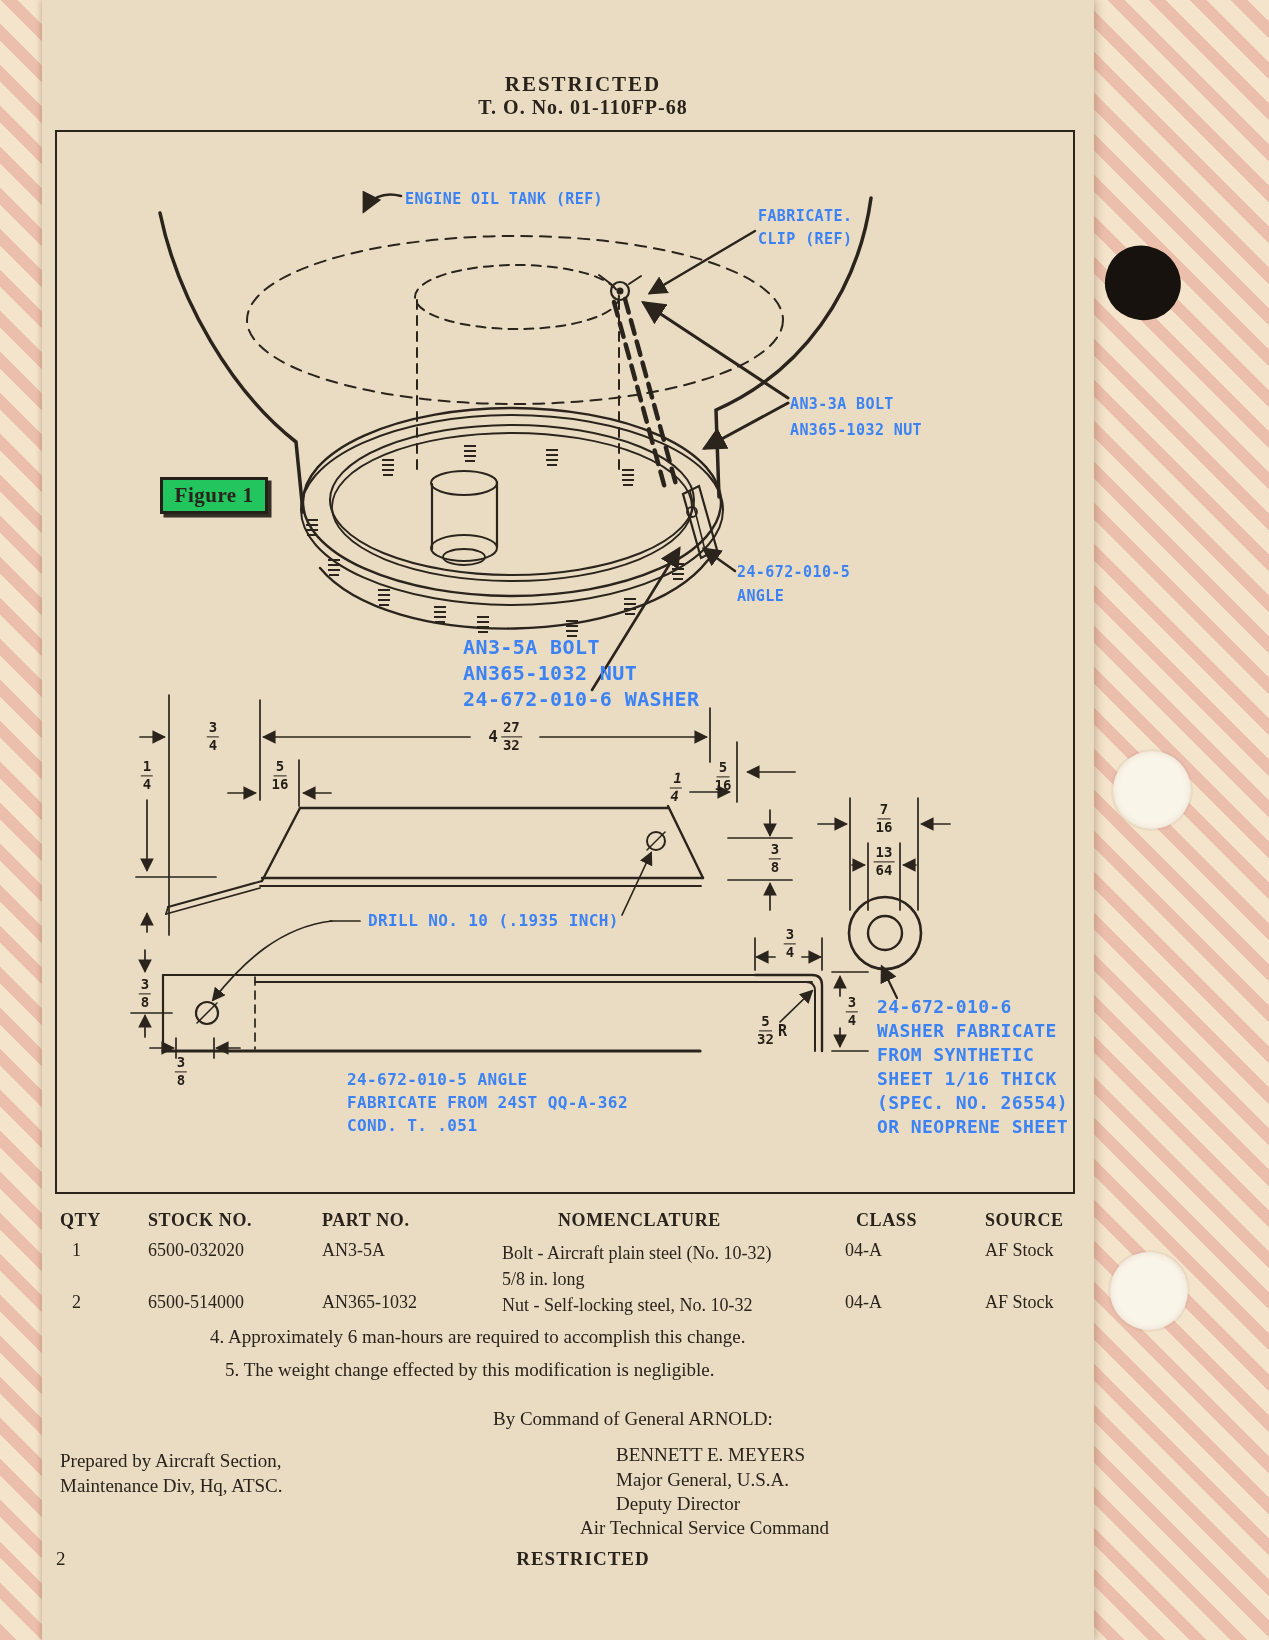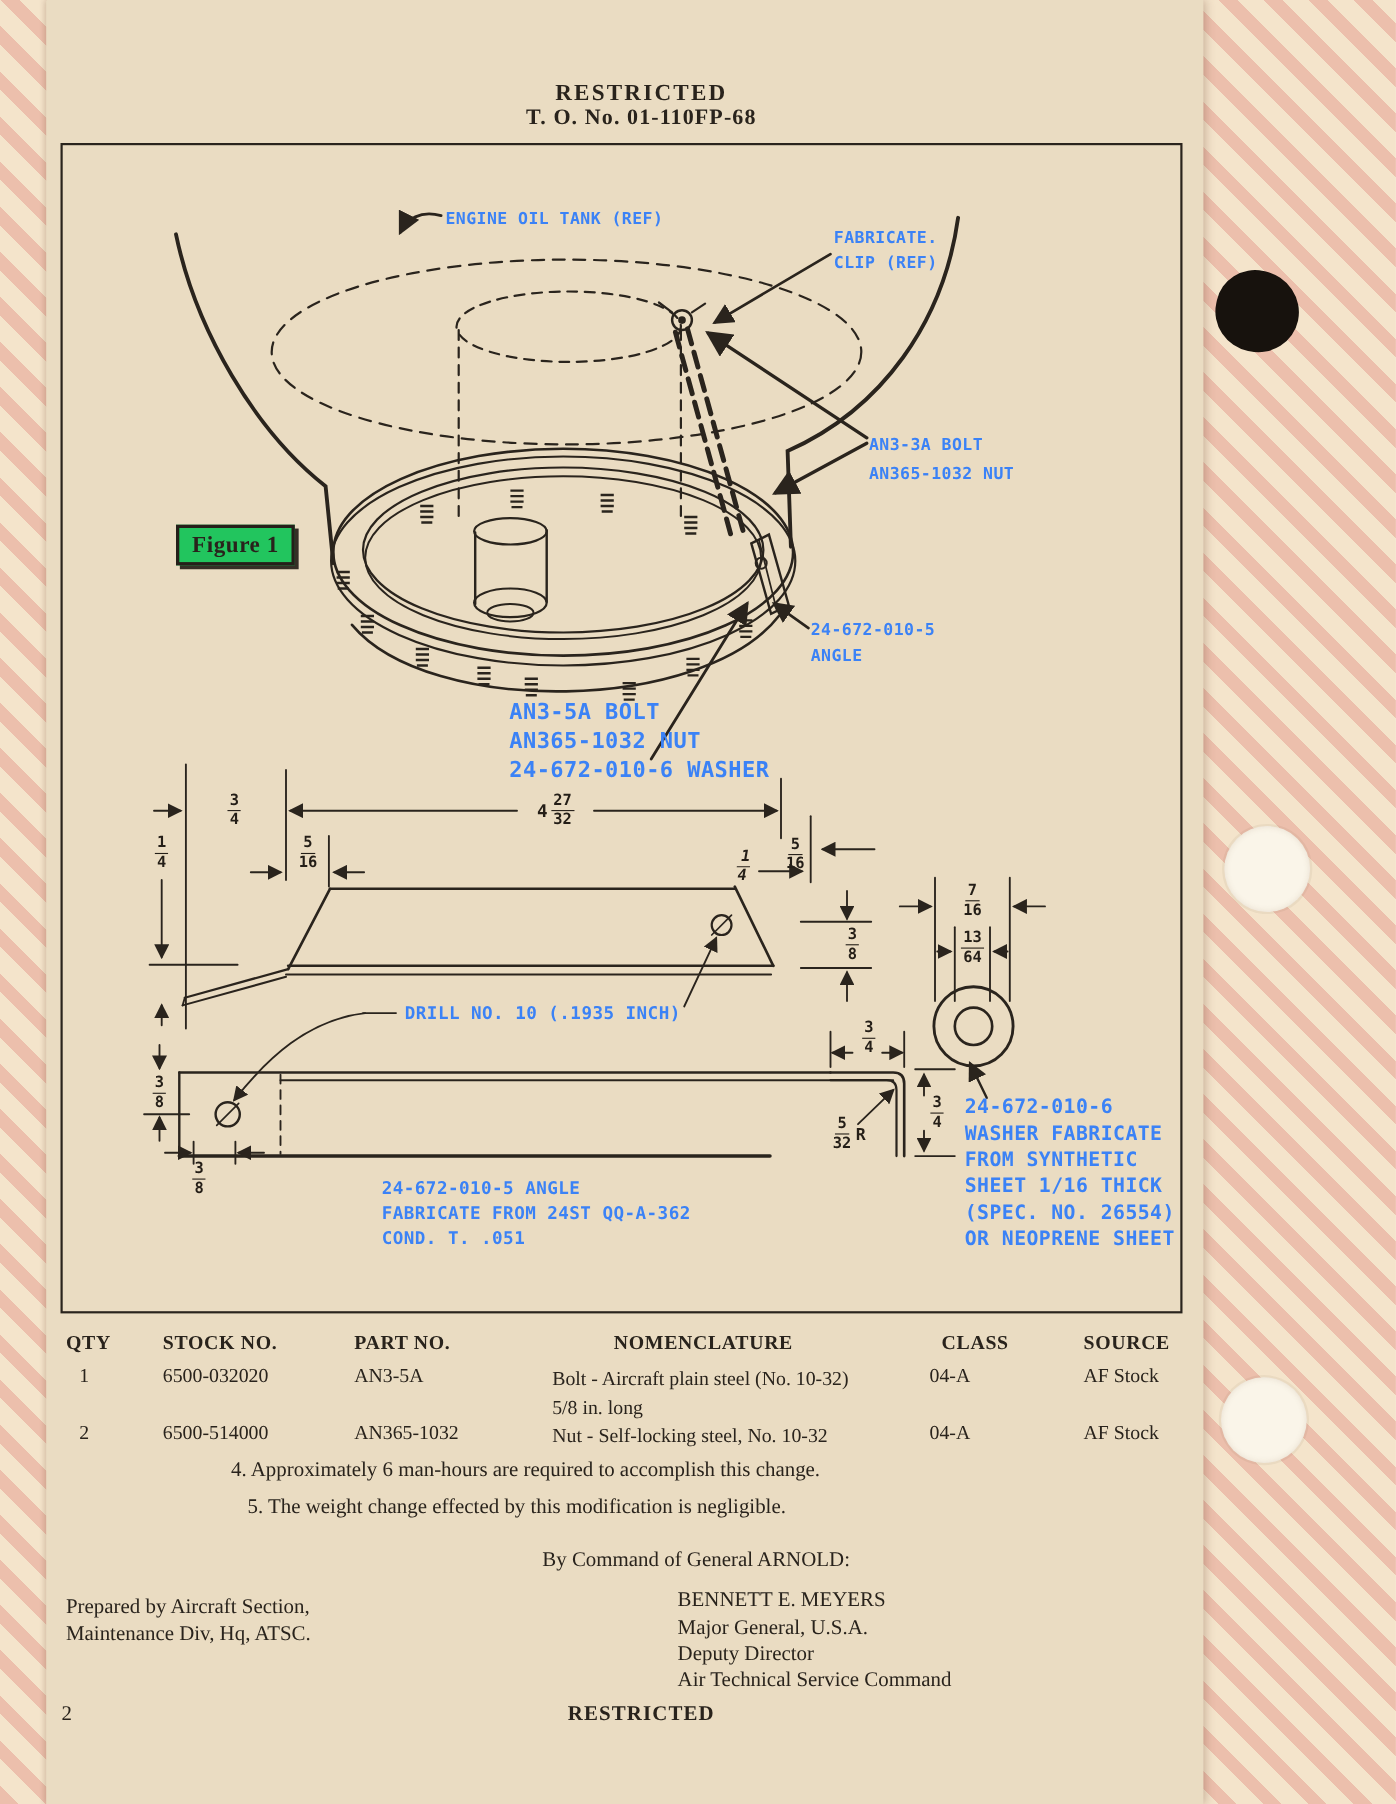--- a/index.html
+++ b/index.html
@@ -324,20 +324,20 @@
     <div class="para" style="left: 210px; top: 1326px;">4.  Approximately 6 man-hours are required to accomplish this change.</div>
     <div class="para" style="left: 225px; top: 1359px;">5.  The weight change effected by this modification is negligible.</div>
   </div>
 
 <div class="cmd">By Command of General ARNOLD:</div>
 <div class="blk-line" style="left:60px;top:1450px">Prepared by Aircraft Section,</div>
 <div class="blk-line" style="left:60px;top:1475px">Maintenance Div, Hq, ATSC.</div>
 <div class="blk-line" style="left:616px;top:1444px">BENNETT E. MEYERS</div>
 <div class="blk-line" style="left:616px;top:1469px">Major General, U.S.A.</div>
 <div class="blk-line" style="left:616px;top:1493px">Deputy Director</div>
-<div class="blk-line" style="left:616px;top:1517px">Air Technical Service Command</div>
+<div class="blk-line" style="left:580px;top:1517px">Air Technical Service Command</div>
 
 <div class="footer-num">2</div>
 <div class="footer-restricted">RESTRICTED</div>
 
 <div class="ink-blot"></div>
 <div class="hole h1"></div>
 <div class="hole h2"></div>
 
 </body></html>

